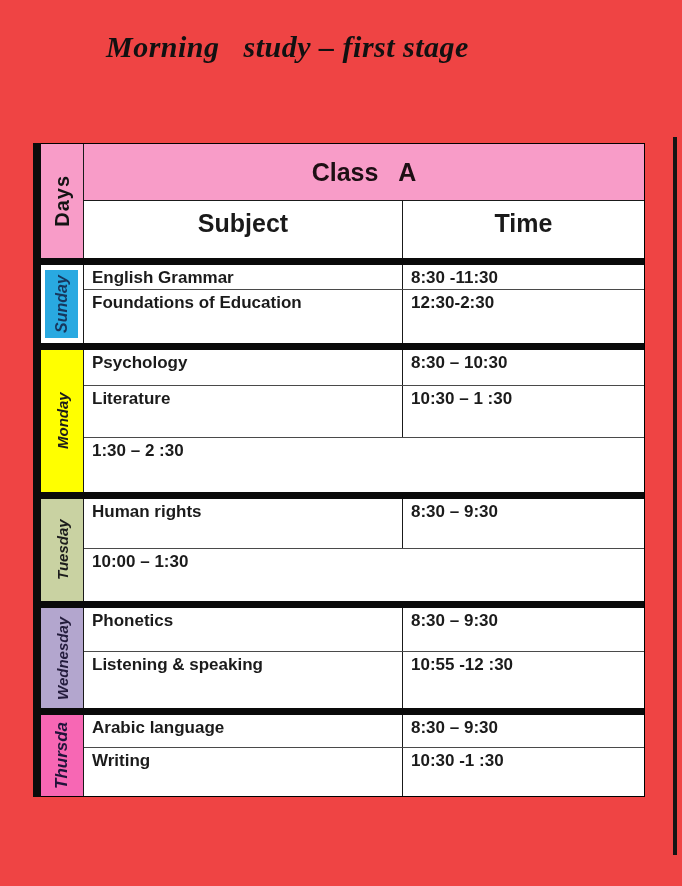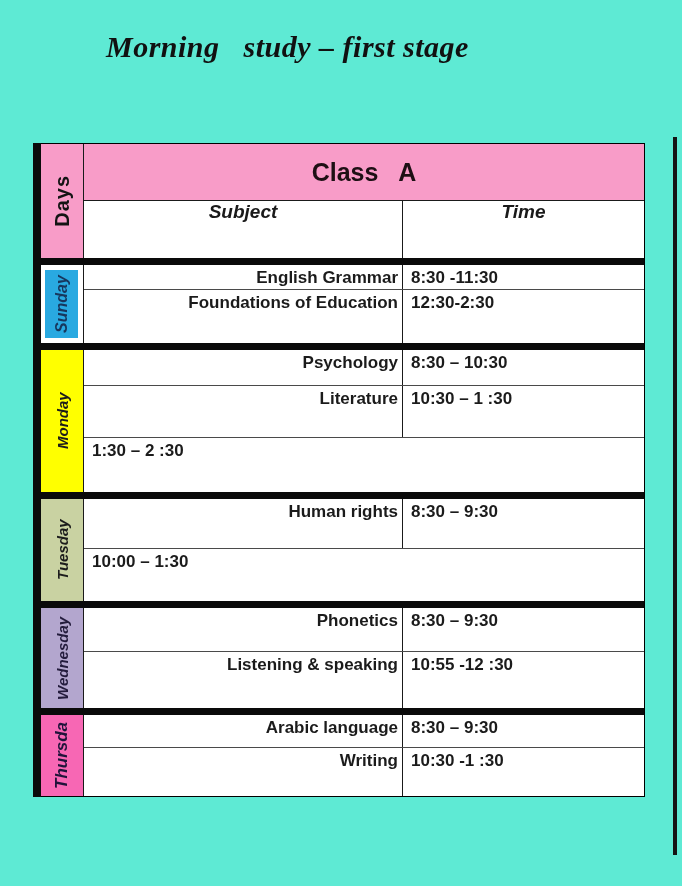--- a/index.html
+++ b/index.html
@@ -1,17 +1,17 @@
 <!DOCTYPE html>
 <html><head>
 <meta charset="utf-8">
 <style>
   * { margin:0; padding:0; box-sizing:border-box; }
   body { background:#ffffff; font-family:"Liberation Sans", sans-serif; }
-  .screen { position:relative; width:682px; height:886px; background:#5eead4; overflow:hidden; }
+  .screen { position:relative; width:682px; height:886px; background:#ef4444; overflow:hidden; }
 
   .title {
     position:absolute; left:106px; top:30px;
     font-family:"Liberation Serif", serif;
     font-style:italic; font-weight:bold; font-size:30px; color:#111;
     white-space:pre; letter-spacing:0.5px;
   }
 
   .tablewrap { position:absolute; left:33px; top:143px; width:612px; display:flex; }
   .leftbar { width:8px; background:#0b0b0b; flex:0 0 8px; }
@@ -23,22 +23,22 @@
     display:flex; align-items:center; justify-content:center;
   }
   .header-right { flex:1; display:flex; flex-direction:column; }
   .class-row {
     height:57px; border-bottom:1.5px solid #1a1a1a;
     display:flex; align-items:center; justify-content:center;
     font-weight:bold; font-size:25px; color:#1d0f14; white-space:pre;
   }
   .col-headers { flex:1; display:flex; background:#fff; }
   .col-head {
-    display:flex; justify-content:center; 
-    font-style:italic; font-weight:bold; font-size:19px; color:#1a1a1a;
+    display:flex; justify-content:center; padding-top:8px;
+    font-weight:bold; font-size:25px; color:#1a1a1a;
   }
   .col-head.subject { flex:0 0 319px; border-right:1.5px solid #1a1a1a; }
   .col-head.time { flex:1; }
 
   .sep { height:7px; background:#0a0a0a; }
 
   .group { display:flex; }
   .day-cell { flex:0 0 43px; border-right:1.5px solid #1a1a1a; position:relative; background:#fff; }
   .day-fill {
     position:absolute; inset:0;
@@ -46,21 +46,21 @@
   }
   .group--inset .day-fill { top:5px; bottom:5px; left:4px; right:5px; }
   .vtext { writing-mode:vertical-rl; transform:rotate(180deg); }
   .day-label-text { font-weight:bold; font-style:italic; font-size:15px; }
   .days-vtext { font-weight:bold; font-size:20px; color:#141414; letter-spacing:1px; }
 
   .rows { flex:1; display:flex; flex-direction:column; }
   .row { display:flex; border-bottom:1.5px solid #4a4a4a; }
   .row:last-child { border-bottom:none; }
   .cell { font-weight:bold; font-size:17px; color:#1b1b1b; padding:3px 4px 0 8px; }
-  .cell.subject { flex:0 0 319px; border-right:1.5px solid #1a1a1a;text-align:right; }
+  .cell.subject { flex:0 0 319px; border-right:1.5px solid #1a1a1a; }
   .cell.time { flex:1; }
 
   .scanline { position:absolute; left:673px; top:137px; width:4px; height:718px; background:#141414; }
 </style>
 </head>
 <body>
 
 <div class="screen">
 
   <div class="title">Morning   study – first stage</div>

